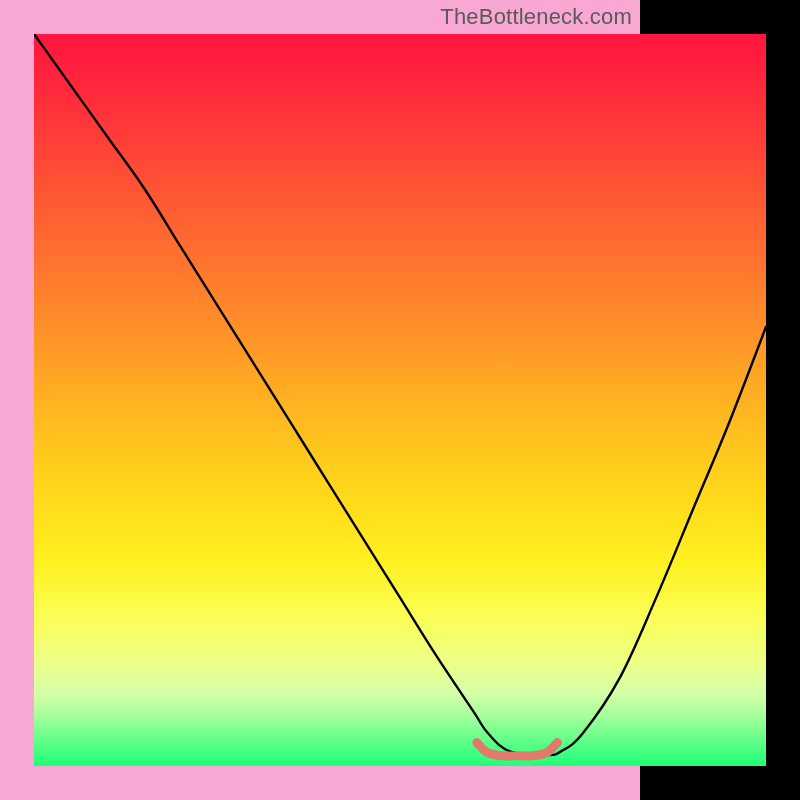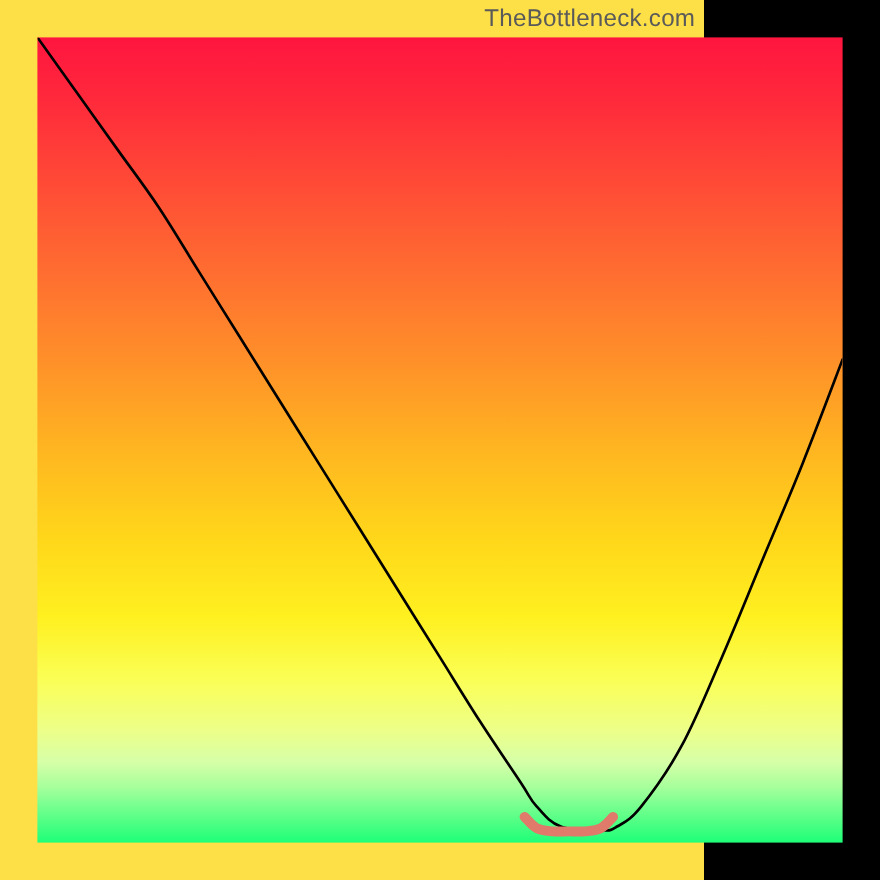--- a/index.html
+++ b/index.html
@@ -10,21 +10,21 @@
     background: #000;
     overflow: hidden;
     font-family: Arial, Helvetica, sans-serif;
   }
   .frame {
     position: absolute;
     left: 0;
     top: 0;
     width: 640px;
     height: 800px;
-    background: #fde047;
+    background: #f9a8d4;
     text-decoration: underline;
   }
   .plot-area {
     position: absolute;
     left: 34px;
     top: 34px;
     width: 732px;
     height: 732px;
     
     background: linear-gradient(

